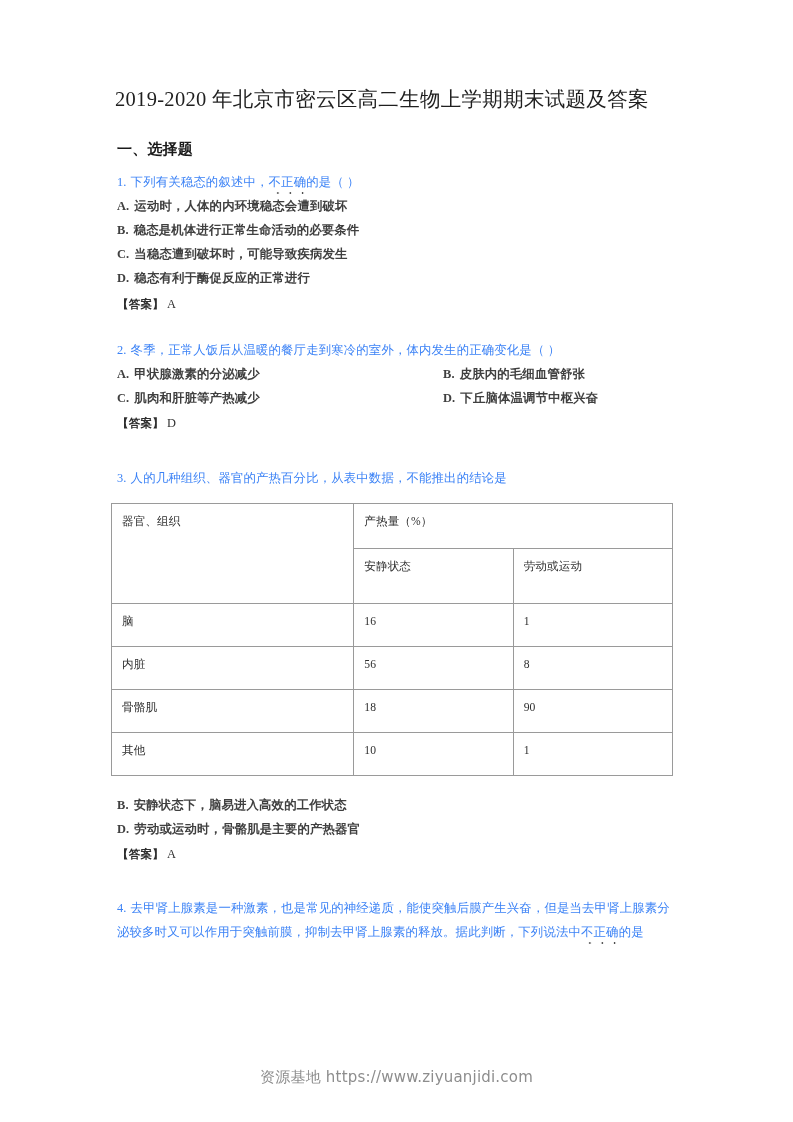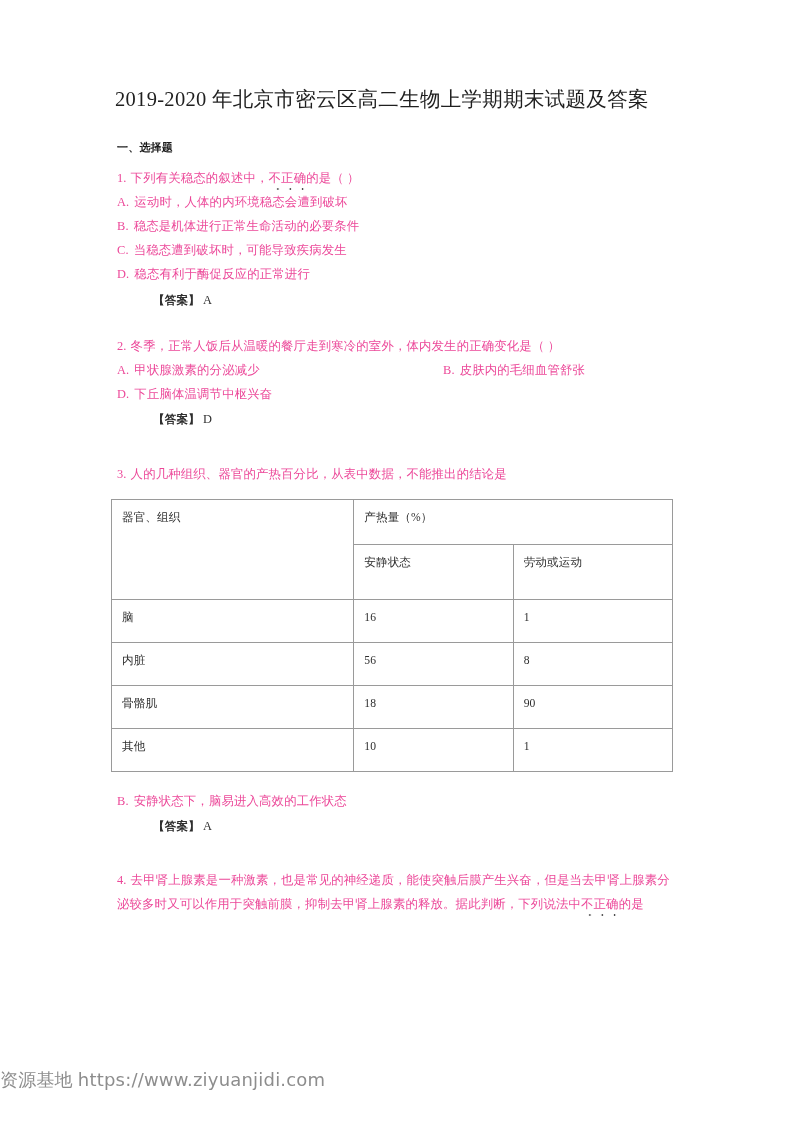--- a/index.html
+++ b/index.html
@@ -37,62 +37,62 @@
     color: #1f1f1f;
     letter-spacing: 0.3px;
     white-space: nowrap;
     margin: 0 0 26px -2px;
     font-weight: normal;
   }
 
   
   .section-heading {
     font-family: "DejaVu Sans", "Liberation Sans", sans-serif;
-    font-size: 11px;
+    font-size: 15px;
     font-weight: bold;
     color: #1a1a1a;
     margin: 0 0 11px 0;
     letter-spacing: 0.2px;
   }
 
   
   .question {
     margin-bottom: 22px;
   }
   .q-stem {
     font-size: 12.4px;
     line-height: 1.95;
-    color: #ec4899;
+    color: #3b82f6;
     letter-spacing: 0.15px;
     margin: 0;
   }
   .q-stem .num {
     margin-right: 4px;
   }
   .opt {
     font-size: 12.4px;
     line-height: 1.95;
-    color: #ec4899;
+    color: #404040;
     letter-spacing: 0.15px;
+    font-weight: bold;
   }
   .opt .lbl {
     margin-right: 5px;
   }
   .answer {
     font-size: 12.4px;
     line-height: 1.95;
     color: #2e2e2e;
     letter-spacing: 0.15px;
     margin-top: 1px;
   }
   .answer .ans-tag {
     font-family: "DejaVu Sans", "Liberation Sans", sans-serif;
     font-size: 11.6px;
     font-weight: bold;
-    margin-left: 36px;
   }
   .answer .ans-val {
     margin-left: 3px;
   }
 
   
   .emph {
     position: relative;
   }
   .emph::after {
@@ -141,23 +141,23 @@
   .data-table tr.hdr-top td { height: 26px; }
   .data-table tr.hdr-sub td { height: 36px; }
   .data-table tr.body-row td { height: 24px; }
 
   
   .footer {
     position: absolute;
     left: 0;
     top: 1068px;
     width: 793px;
-    text-align: left;
+    text-align: center;
     font-family: "DejaVu Sans", "Liberation Sans", sans-serif;
-    font-size: 18px;
+    font-size: 15px;
     color: #8d8d8d;
     letter-spacing: 0.2px;
   }
   .footer .fw-cn { margin-right: 5px; }
 </style>
 </head>
 <body>
 
 <div class="page">
   <div class="content">
@@ -190,20 +190,23 @@
     <div class="question">
       <div class="q-stem">
         <span class="num">2.</span><span>冬季，正常人饭后从温暖的餐厅走到寒冷的室外，体内发生的正确变化是（      ）</span>
       </div>
       <div class="opt-two-col">
         <div class="opt col-a">
           <span class="lbl">A.</span><span>甲状腺激素的分泌减少</span>
         </div>
         <div class="opt col-b">
           <span class="lbl">B.</span><span>皮肤内的毛细血管舒张</span>
+        </div>
+        <div class="opt col-a">
+          <span class="lbl">C.</span><span>肌肉和肝脏等产热减少</span>
         </div>
         <div class="opt col-b">
           <span class="lbl">D.</span><span>下丘脑体温调节中枢兴奋</span>
         </div>
       </div>
       <div class="answer">
         <span class="ans-tag">【答案】</span><span class="ans-val">D</span>
       </div>
     </div>
 
@@ -241,20 +244,23 @@
             <td class="c0">其他</td>
             <td class="c1">10</td>
             <td class="c2">1</td>
           </tr>
         </tbody>
       </table>
 
       <div class="opt">
         <span class="lbl">B.</span><span>安静状态下，脑易进入高效的工作状态</span>
       </div>
+      <div class="opt">
+        <span class="lbl">D.</span><span>劳动或运动时，骨骼肌是主要的产热器官</span>
+      </div>
       <div class="answer">
         <span class="ans-tag">【答案】</span><span class="ans-val">A</span>
       </div>
     </div>
 
     <div class="question" style="margin-top:30px;">
       <div class="q-stem">
         <span class="num">4.</span><span>去甲肾上腺素是一种激素，也是常见的神经递质，能使突触后膜产生兴奋，但是当去甲肾上腺素分泌较多时又可以作用于突触前膜，抑制去甲肾上腺素的释放。据此判断，下列说法中</span><span class="emph">不正确</span><span>的是</span>
       </div>
     </div>

